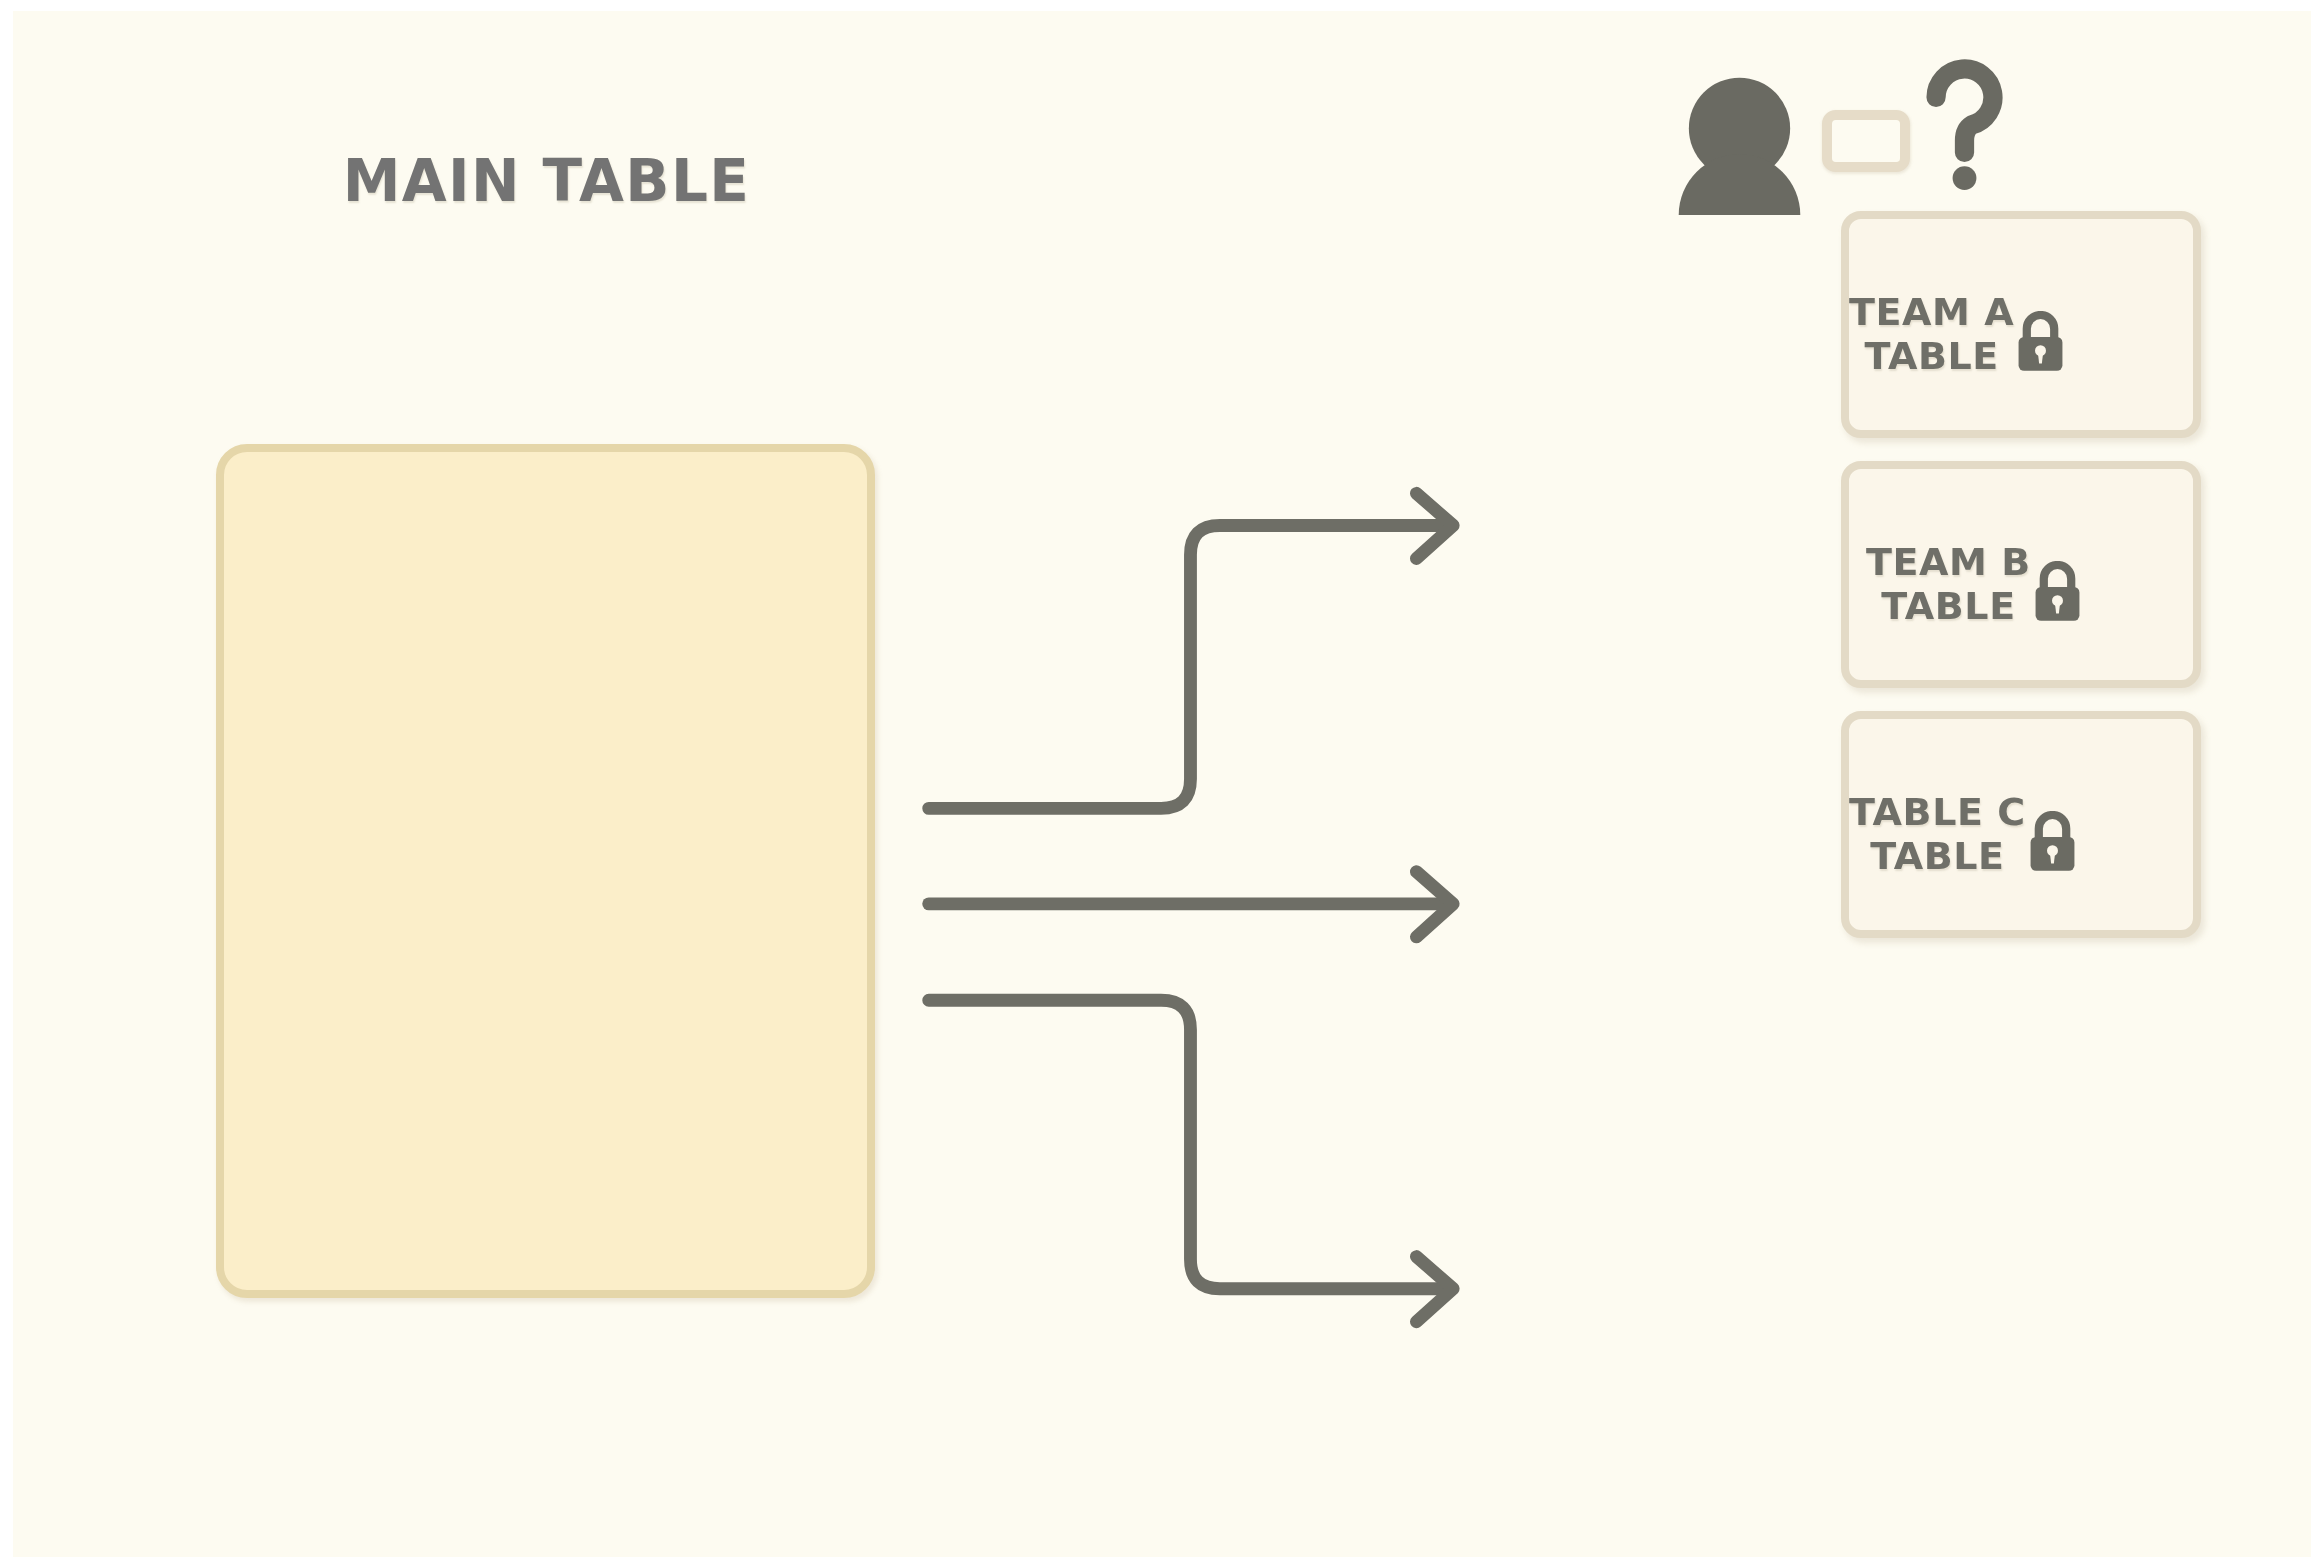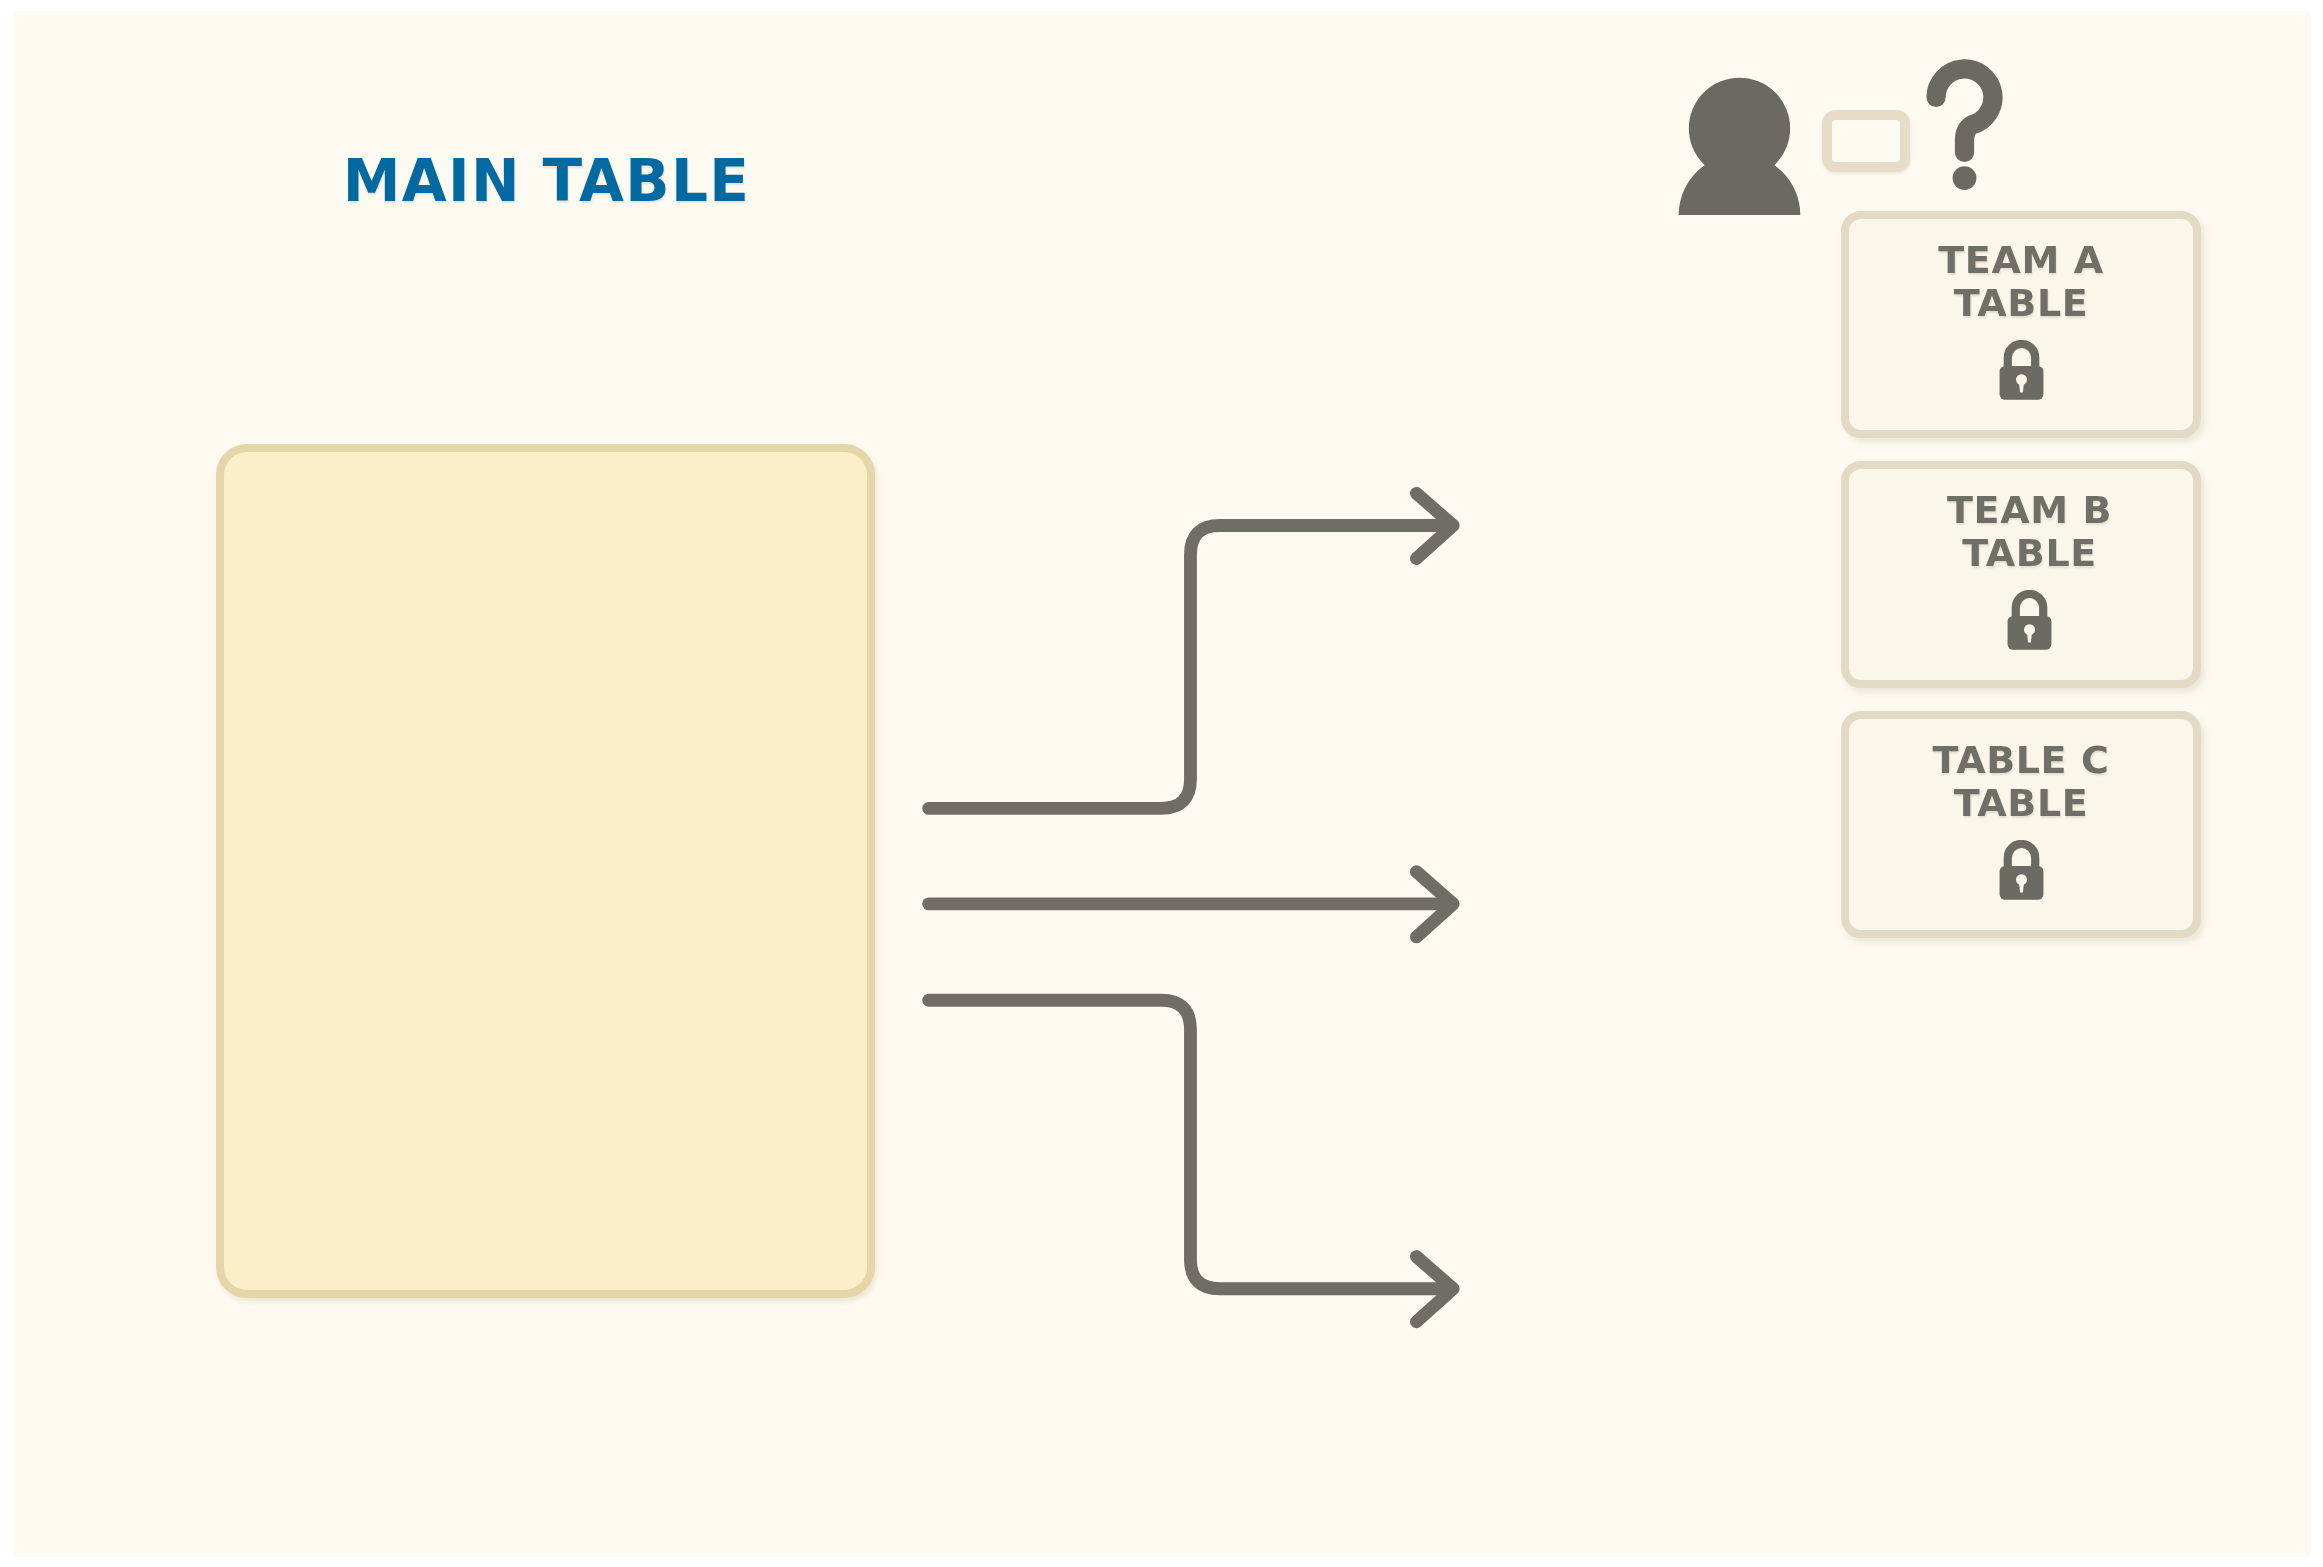--- a/index.html
+++ b/index.html
@@ -42,42 +42,42 @@
     border-radius: 31px;
     box-sizing: border-box;
     box-shadow: 2.8px 3.7px 5.5px rgba(170,150,110,0.18);
   }
   .source-title {
     position: absolute;
     left: 166px;
     top: 138px;
     width: 735px;
     text-align: center;
-    color: #0369a1;
+    color: #737373;
     font-size: 58px;
     font-weight: bold;
     line-height: 1.12;
     letter-spacing: 1.4px;
     text-shadow: 0.9px 1.8px 1.8px rgba(150,140,110,0.22);
   }
   .source-title .line2 { display: block; }
 
   
   .team-box {
     position: absolute;
     left: 1828px;
     width: 360px;
     height: 227px;
     background: #fbf6ea;
     border: 8.3px solid #e3dac6;
     border-radius: 20px;
     box-sizing: border-box;
     box-shadow: 3.7px 4.6px 6.4px rgba(170,155,125,0.20);
     display: flex;
-    flex-direction: column;
+    flex-direction: row;
     align-items: center;
     justify-content: flex-start;
     padding-top: 20px;
   }
   .team-box.a { top: 200px; }
   .team-box.b { top: 450px; padding-left: 17px; }
   .team-box.c { top: 700px; }
 
   .team-label {
     color: #6f6f68;

